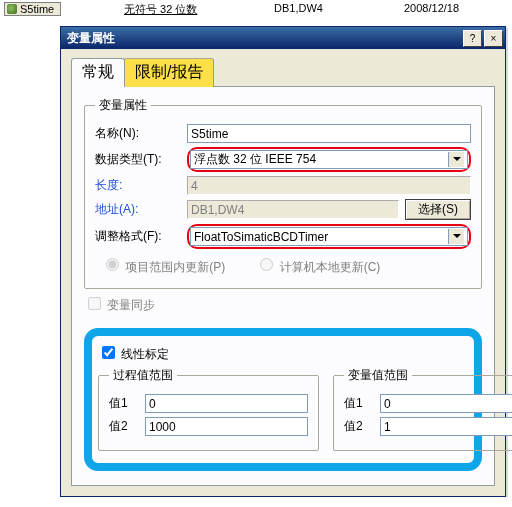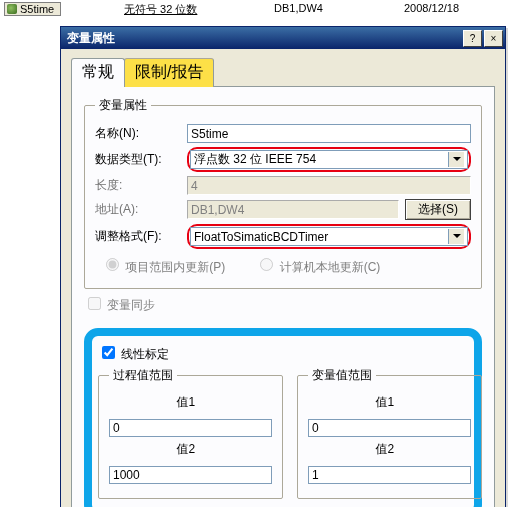--- a/index.html
+++ b/index.html
@@ -93,21 +93,21 @@
   }
   legend { font-size:12px; padding:0 4px; color:#000; }
 
   .row {
     display:flex;
     align-items:center;
     margin:4px 0;
     gap:6px;
   }
   .lbl { width:86px; }
-  .lbl.disabled { color:#737373; }
+  .lbl.disabled { color:#1d4ed8; }
 
   .textbox, .combo {
     height:19px;
     border:1px solid #7f9db9;
     background:#fff;
     font: inherit;
     padding:1px 3px;
     box-sizing:border-box;
   }
   .textbox.readonly, .combo.readonly {
@@ -151,21 +151,21 @@
   .scaling-area {
     border:8px solid #0ea5e9;
     border-radius:14px;
     padding:6px 6px 12px 6px;
     margin-top:14px;
   }
   .dual {
     display:flex; gap:14px;
   }
   .dual fieldset { flex:1; margin:0; }
-  .mini-row { display:flex; align-items:center; gap:8px; margin:4px 0;flex-direction:column; }
+  .mini-row { display:flex; align-items:center; gap:8px; margin:4px 0; }
   .mini-row .ml { width:28px; }
 
   .dlg-buttons {
     display:flex; justify-content:flex-end; gap:6px;
     padding:8px 10px;
   }
 </style>
 </head>
 <body>
 

